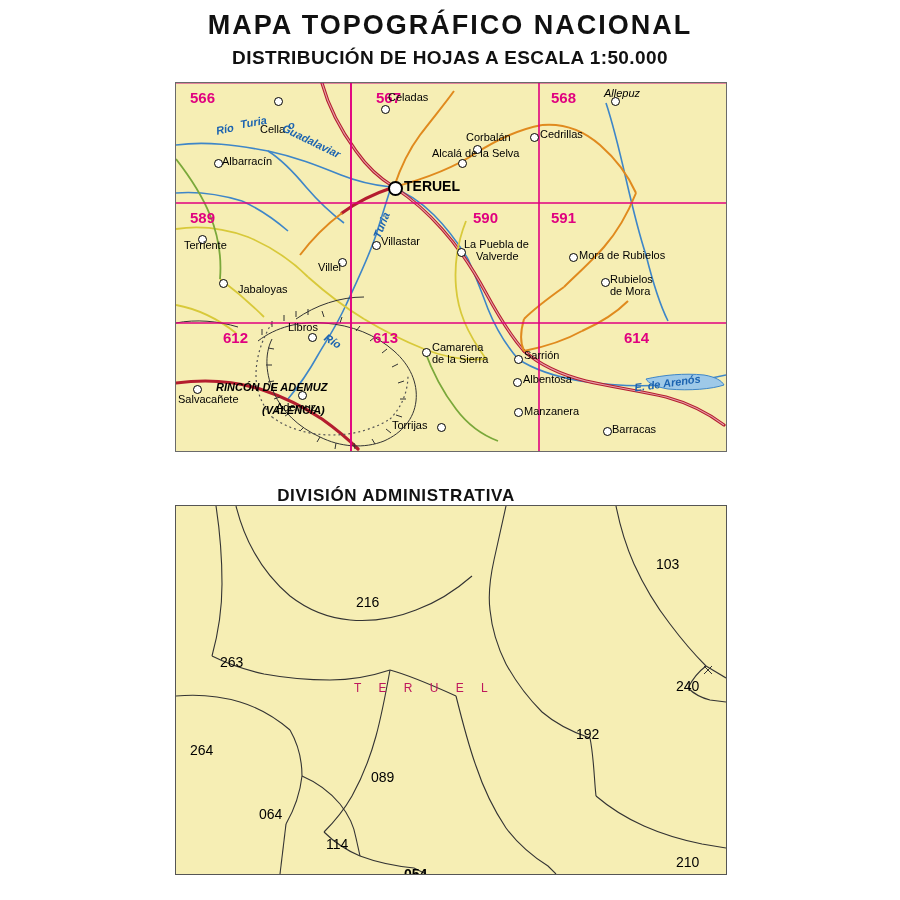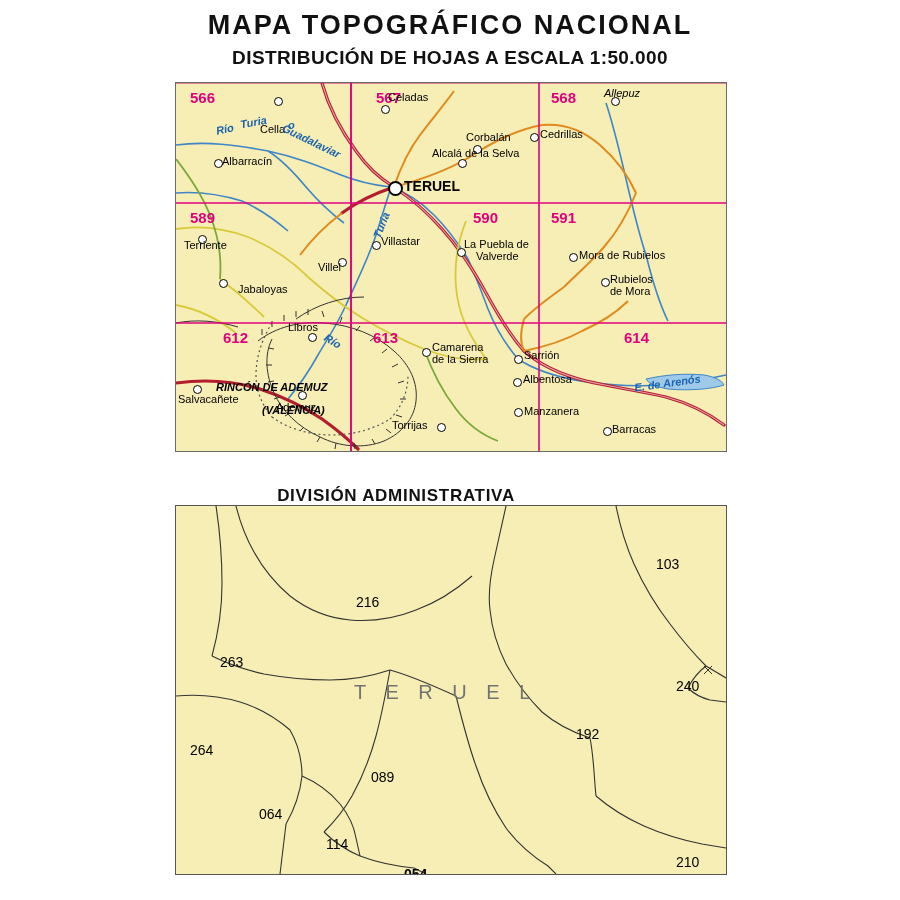--- a/index.html
+++ b/index.html
@@ -50,21 +50,21 @@
   
   #admin-map{
     position:absolute;left:175px;top:505px;width:550px;height:368px;
     background:#f6eeb4;border:1px solid #555;overflow:hidden;
   }
   #admin-map svg{position:absolute;left:0;top:0;}
   .prov-code{
     position:absolute;font-size:14px;color:#000;white-space:nowrap;
   }
   #teruel-admin{
-    position:absolute;font-size:20px;letter-spacing:7px;color:#737373;
+    position:absolute;font-size:12px;letter-spacing:7px;color:#be185d;
   }
 </style>
 </head>
 <body>
 
 <div class="title" id="main-title">MAPA  TOPOGRÁFICO  NACIONAL</div>
 <div class="title" id="sub-title">DISTRIBUCIÓN DE HOJAS A ESCALA 1:50.000</div>
 
 <div id="sheet-map">
 

